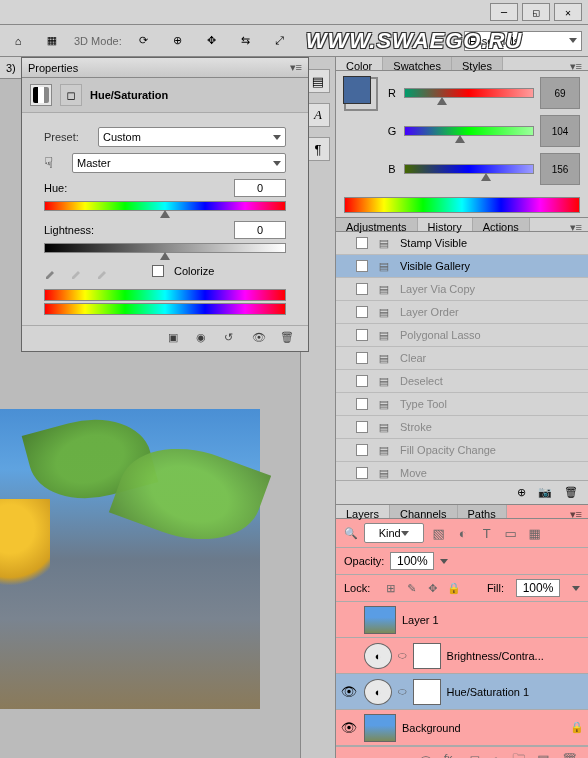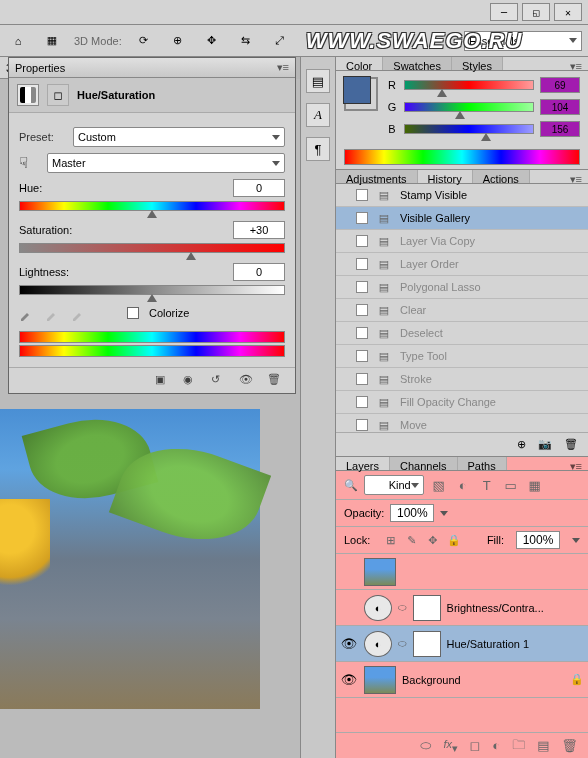--- a/index.html
+++ b/index.html
@@ -20,23 +20,23 @@
 .left-area { width: 300px; position: relative; }
 .doc-tab { height: 22px; background: #d4d4d4; border-bottom: 1px solid #888; padding: 0 6px; font-size: 11px; display: flex; align-items: center; width: 28px; border-right: 1px solid #888; }
 
 .canvas-area { position: absolute; top: 22px; left: 0; right: 0; bottom: 0; background: #bbb; overflow: hidden; z-index: 1;}
 .photo { position: absolute; top: 330px; left: 0; width: 260px; height: 300px; background: linear-gradient(180deg, #4a8fd4 0%, #5fa3e0 20%, #6b7a8b 50%, #7a8490 70%, #8a7a5a 100%); }
 .leaf { position: absolute; }
 .leaf1 { top: 340px; left: 30px; width: 120px; height: 80px; background: radial-gradient(ellipse, #6ab03c 40%, #4a8028 100%); border-radius: 0 60% 0 60%; transform: rotate(-15deg); z-index: 2; opacity: .95;}
 .leaf2 { top: 370px; left: 120px; width: 140px; height: 90px; background: radial-gradient(ellipse, #7ac34c 40%, #5a9038 100%); border-radius: 60% 0 60% 0; transform: rotate(20deg); z-index: 2; opacity:.95;}
 .flower { position: absolute; top: 420px; left: 0; width: 50px; height: 100px; background: radial-gradient(circle at 20% 30%, #f4c430 30%, #d4a020 60%, transparent 70%); z-index: 2; }
 
-.properties-panel { position: absolute; top: 0; left: 8px; width: 288px; background: #c4b5fd; border: 1px solid #666; z-index: 10; }
+.properties-panel { position: absolute; top: 0; left: 21px; width: 288px; background: #c4b5fd; border: 1px solid #666; z-index: 10; }
 .panel-header { height: 20px; background: linear-gradient(#e0e0e0,#c8c8c8); border-bottom: 1px solid #888; padding: 0 6px; display: flex; align-items: center; font-size: 11px; }
-.panel-body { padding: 8px 10px; background: #d4d4d4; }
+.panel-body { padding: 8px 22px; background: #d4d4d4; }
 .hs-title-row { display: flex; align-items: center; gap: 8px; padding: 6px 8px; background: #c8c8c8; border-bottom: 1px solid #aaa; }
 .hs-icon { width: 22px; height: 22px; background: #e8e8e8; border: 1px solid #888; display: flex; align-items: center; justify-content: center; }
 .hs-hand { width: 16px; height: 16px; background: linear-gradient(90deg,#000 33%,#fff 33%,#fff 66%,#888 66%); border-radius: 2px; }
 .row { display: flex; align-items: center; gap: 6px; margin: 6px 0; }
 .label { width: 48px; color: #333; }
 .dropdown { flex: 1; height: 20px; background: #fff; border: 1px solid #888; padding: 0 4px; display: flex; align-items: center; justify-content: space-between; border-radius: 2px; }
 .slider-row { margin: 4px 0 10px; }
 .slider-label { display: flex; justify-content: space-between; align-items: center; }
 .input-box { width: 52px; height: 18px; border: 1px solid #888; background: #fff; text-align: center; }
 .gradient-bar { height: 10px; border: 1px solid #888; margin-top: 4px; position: relative; }
@@ -63,35 +63,35 @@
 .color-body { padding: 6px 8px; display: flex; gap: 8px; }
 .swatch-fg { width: 34px; height: 34px; border: 2px solid #888; position: relative; }
 .swatch-inner { position: absolute; top: -3px; left: -3px; width: 28px; height: 28px; border: 1px solid #333; }
 .rgb-sliders { flex: 1; }
 .rgb-row { display: flex; align-items: center; gap: 6px; margin-bottom: 6px; }
 .rgb-label { width: 12px; text-align: center; }
 .rgb-grad { flex: 1; height: 10px; border: 1px solid #888; position: relative; }
 .rgb-r { background: linear-gradient(90deg,#009c6c,#ff0000,#ff9c9c); }
 .rgb-g { background: linear-gradient(90deg,#4500ff,#00ff00,#9cff9c); }
 .rgb-b { background: linear-gradient(90deg,#456800,#0000ff,#9c9cff); }
-.rgb-in { width: 40px; height: 16px; border: 1px solid #888; background: #a21caf; text-align: center; font-size: 10px; }
+.rgb-in { width: 40px; height: 32px; border: 1px solid #888; background: #a3a3a3; text-align: center; font-size: 10px; }
 .color-ramp { height: 16px; background: linear-gradient(90deg,red,yellow,lime,cyan,blue,magenta,red); margin: 0 8px 4px; border: 1px solid #888; }
 
 .history-panel { background: #d4d4d4; border-bottom: 1px solid #888; }
 .history-list { max-height: 248px; overflow: hidden; }
 .history-item { height: 23px; display: flex; align-items: center; padding: 0 4px 0 20px; border-bottom: 1px solid #bbb; gap: 8px; }
 .history-item .eye-cb { width: 12px; height: 12px; border: 1px solid #888; background: #fff; }
 .history-item.selected { background: #9bb8d8; }
 .history-item.future { color: #888; }
 .h-icon { width: 16px; height: 14px; display: flex; align-items: center; justify-content: center; font-size: 11px; color: #666; }
 .panel-footer-icons { height: 24px; display: flex; justify-content: flex-end; align-items: center; gap: 12px; padding: 0 10px; border-top: 1px solid #aaa; }
 
 .layers-panel { background: #fca5a5; flex: 1; display: flex; flex-direction: column; }
 .layers-controls { padding: 4px 8px; display: flex; align-items: center; gap: 6px; border-bottom: 1px solid #aaa; }
-.kind-dd { width: 60px; height: 20px; border: 1px solid #888; background: #fff; display: flex; align-items: center; padding: 0 4px; justify-content:flex-end; border-radius: 2px;}
+.kind-dd { width: 60px; height: 20px; border: 1px solid #888; background: #fff; display: flex; align-items: center; padding: 0 4px; justify-content:center; border-radius: 2px;}
 .filter-icons { display: flex; gap: 6px; }
 .fi { width: 18px; height: 18px; display: flex; align-items: center; justify-content: center; font-size: 13px; color: #666; }
 .blend-row { padding: 4px 8px; display: flex; align-items: center; gap: 6px; border-bottom: 1px solid #aaa; }
 .blend-dd { width: 96px; height: 20px; border: 1px solid #888; background: #fff; padding: 0 4px; display: flex; align-items: center; justify-content:space-between; border-radius:2px;}
 .pct-in { width: 44px; height: 18px; border: 1px solid #888; background: #fff; text-align: center; font-size: 12px; }
 .lock-row { padding: 4px 8px; display: flex; align-items: center; gap: 12px; border-bottom: 1px solid #aaa; }
 .lock-icons { display: flex; gap: 4px; }
 .lock-i { width: 17px; height: 17px; display: flex; align-items: center; justify-content: center; font-size: 11px; color: #666; }
 
 .layer-list { flex: 1; overflow: hidden; }
@@ -181,29 +181,20 @@
         <div class="slider-row">
           <div class="slider-label">
             <span>Hue:</span>
             <input class="input-box" value="0" style="">
           </div>
           <div class="gradient-bar hue-grad">
               <div class="thumb" style="left:48%"></div>
             </div>
         </div>
 
-        <div class="slider-row">
-          <div class="slider-label">
-            <span>Saturation:</span>
-            <input class="input-box" value="+30" style="">
-          </div>
-          <div class="gradient-bar sat-grad">
-              <div class="thumb" style="left:63%"></div>
-            </div>
-        </div>
 
         <div class="slider-row">
           <div class="slider-label">
             <span>Lightness:</span>
             <input class="input-box" value="0" style="">
           </div>
           <div class="gradient-bar light-grad">
               <div class="thumb" style="left:48%"></div>
             </div>
         </div>
@@ -386,20 +377,21 @@
           <span class="lock-i">🔒</span>
         </div>
         <span style="margin-left:auto">Fill:</span>
         <input class="pct-in" value="100%" style="">
         <span class="tri"></span>
       </div>
       <div class="layer-list" id="layer-list">
           <div class="layer-item">
             <div class="layer-eye"></div>
             <div class="layer-thumb" style="background:linear-gradient(180deg,#5a9de4 40%,#7a8a5a 100%)"></div>
+            <span class="layer-name">Layer 1</span>
           </div>
           <div class="layer-item">
             <div class="layer-eye"></div>
             <div class="layer-adj-thumb">◐</div>
             <span class="link-i">⬭</span>
             <div class="layer-mask"></div>
             <span class="layer-name">Brightness/Contra...</span>
           </div>
           <div class="layer-item selected">
             <div class="layer-eye">👁</div>

